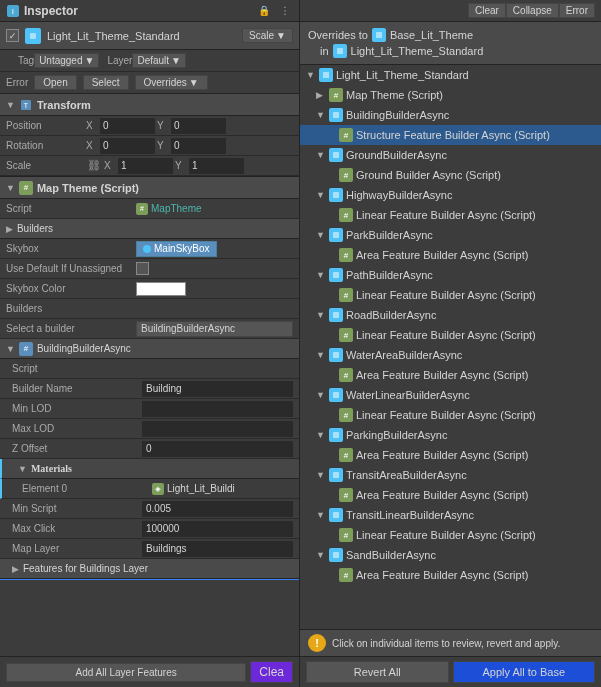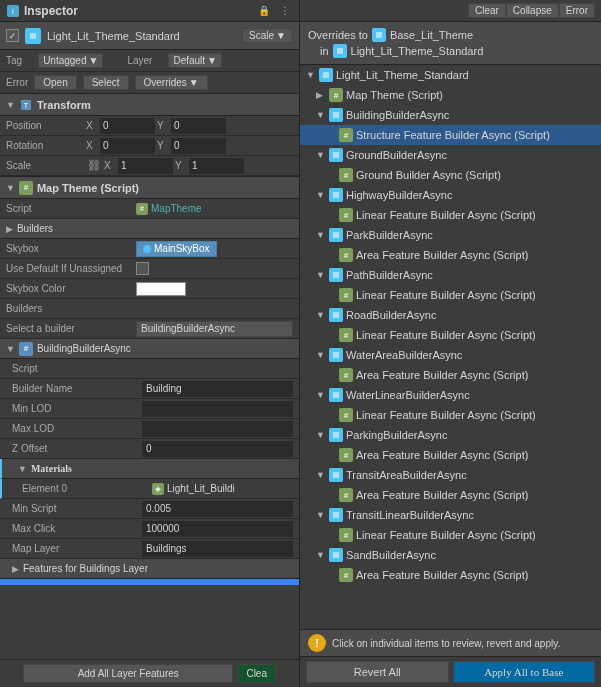--- a/index.html
+++ b/index.html
@@ -126,24 +126,24 @@
       padding: 1px 6px;
       cursor: pointer;
       display: flex;
       align-items: center;
       gap: 2px;
     }
 
     
     .tag-layer-row {
       background: #3c3c3c;
-      padding: 2px 6px;
-      display: flex;
-      align-items: center;
-      gap: 16px;
+      padding: 2px 18px;
+      display: flex;
+      align-items: center;
+      gap: 0;
       height: 22px;
       border-bottom: 1px solid #2a2a2a;
     }
 
     .small-label {
       font-size: 10px;
       color: #aaa;
     }
 
     .tag-select, .layer-select {
@@ -268,21 +268,21 @@
     .link-icon {
       color: #aaa;
       font-size: 11px;
       width: 16px;
       text-align: center;
     }
 
     
     .script-section {
       background: #3c3c3c;
-      border-bottom: 6px solid #3b82f6;
+      border-bottom: 1px solid #3b82f6;
     }
 
     .script-section-header {
       background: #4a4a4a;
       padding: 2px 6px;
       display: flex;
       align-items: center;
       gap: 4px;
       height: 22px;
       border-bottom: 1px solid #232323;
@@ -459,43 +459,43 @@
       display: flex;
       align-items: center;
       justify-content: center;
       font-size: 7px;
       color: #fff;
     }
 
     
     .bottom-buttons {
       background: #3c3c3c;
-      padding: 4px 23px;
+      padding: 4px 6px;
       display: flex;
       align-items: center;
       gap: 4px;
       border-top: 1px solid #232323;
       margin-top: auto;
     }
 
     .add-all-btn {
       background: #555;
       border: 1px solid #444;
       color: #d4d4d4;
       font-size: 10px;
       padding: 3px 8px;
       cursor: pointer;
       flex: 1;
     }
 
     .clear-btn {
-      background: #14532d;
+      background: #6d28d9;
       border: 1px solid #444;
       color: #d4d4d4;
-      font-size: 10px;
+      font-size: 12px;
       padding: 3px 8px;
       cursor: pointer;
     }
 
     
     .right-panel {
       flex: 1;
       background: #3c3c3c;
       display: flex;
       flex-direction: column;
@@ -685,28 +685,27 @@
       background: #555;
       border: 1px solid #444;
       color: #d4d4d4;
       font-size: 11px;
       padding: 4px 16px;
       cursor: pointer;
       flex: 1;
     }
 
     .apply-all-btn {
-      background: #0369a1;
+      background: #1d4ed8;
       border: 1px solid #444;
       color: #d4d4d4;
       font-size: 11px;
       padding: 4px 16px;
       cursor: pointer;
       flex: 1;
-      font-family: Liberation Serif, serif;
     }
 
     .checkbox-checked {
       width: 13px;
       height: 13px;
       border: 1px solid #888;
       background: #555;
       display: flex;
       align-items: center;
       justify-content: center;

